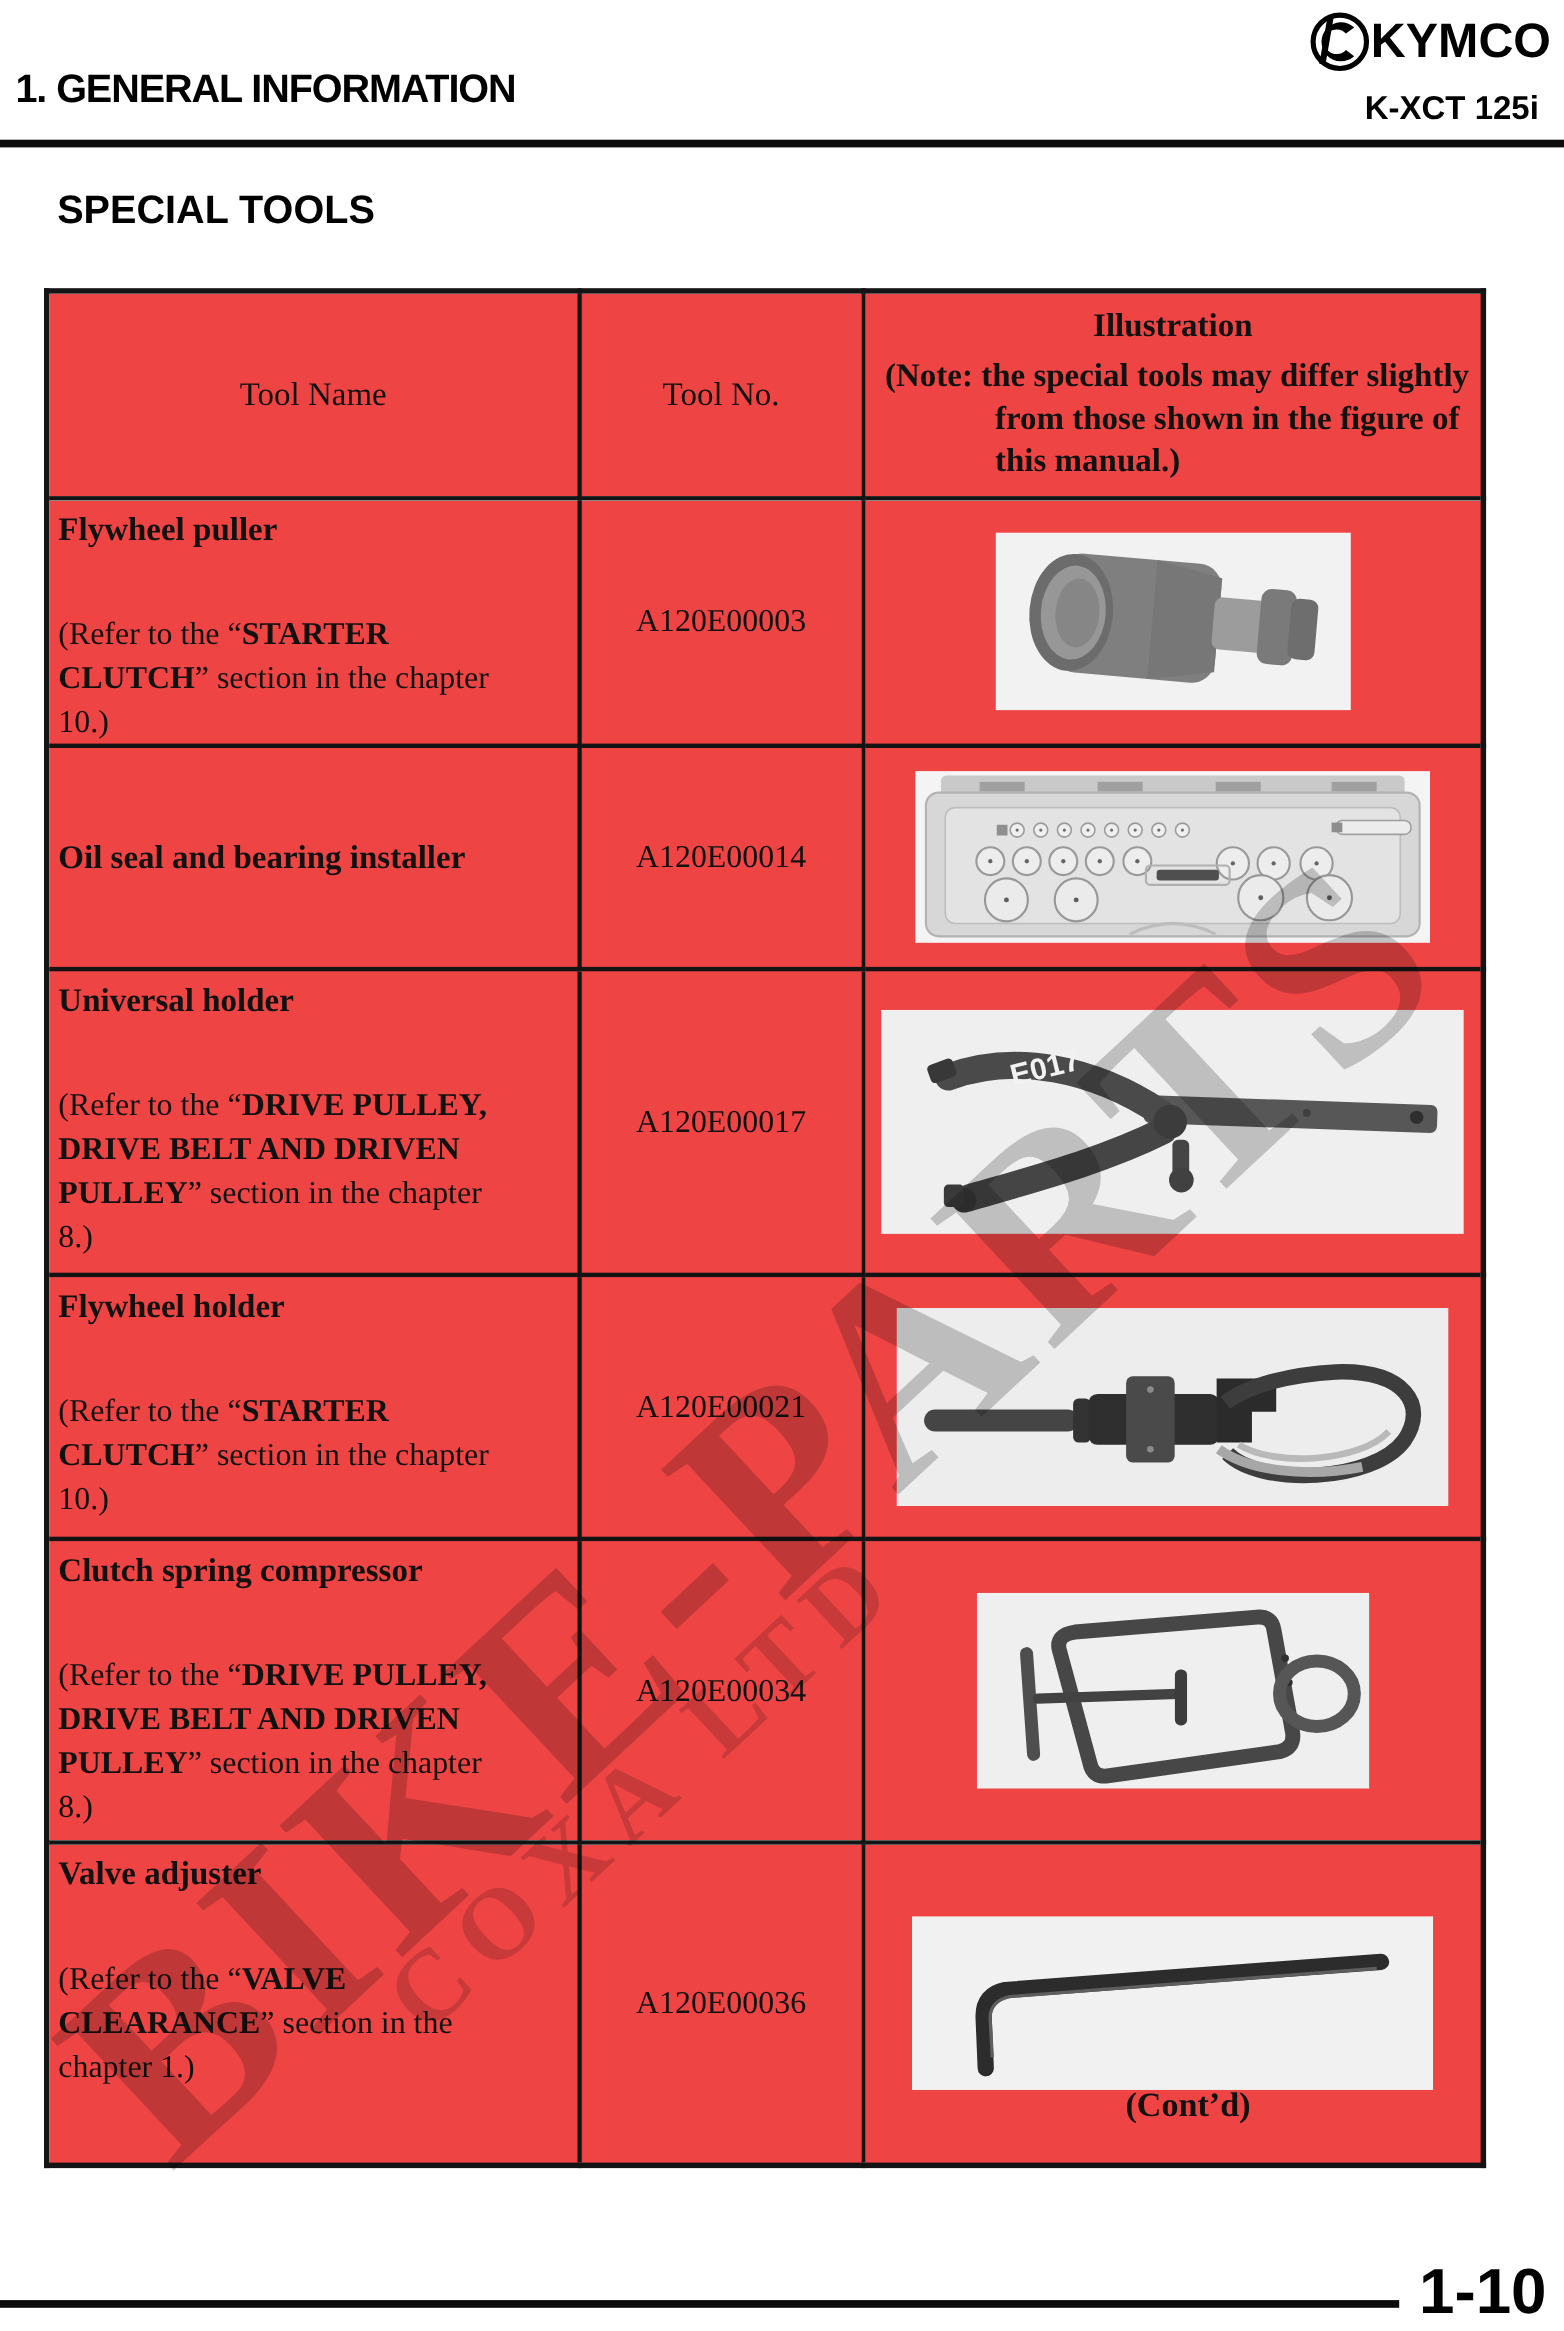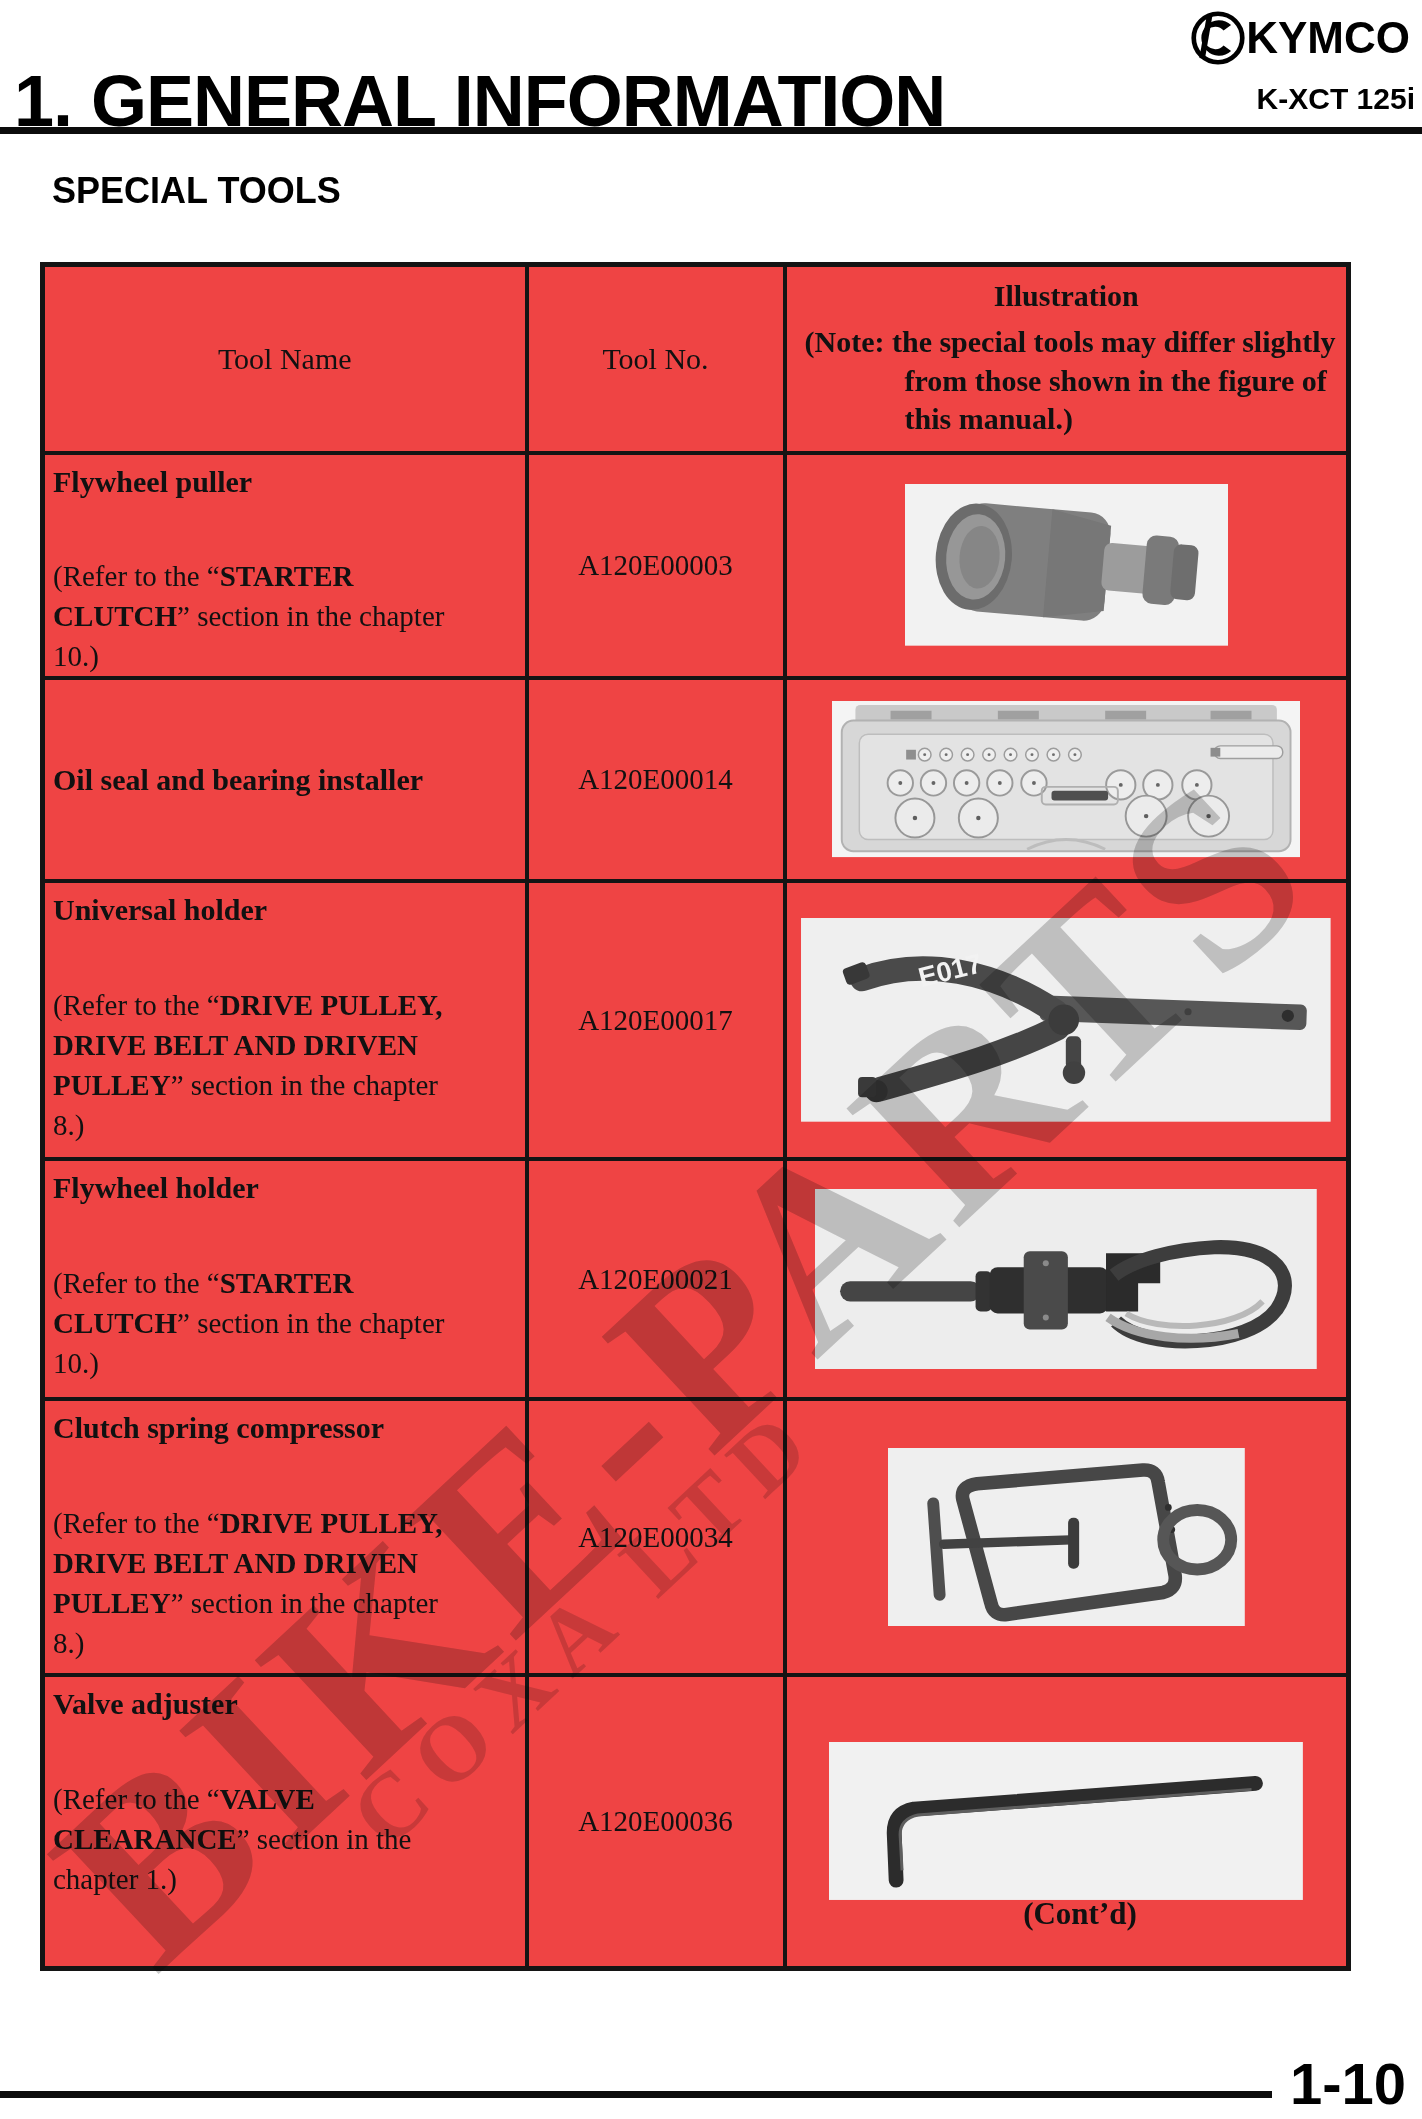--- a/index.html
+++ b/index.html
@@ -4,22 +4,22 @@
 <style>
   html,body{margin:0;padding:0;}
   body{
     width:1422px;height:2119px;position:relative;background:#ffffff;
     font-family:"Liberation Serif","DejaVu Serif",serif;color:#111;overflow:hidden;
   }
   
   .brand{position:absolute;top:10px;right:12px;display:flex;align-items:center;}
   .brand-text{font-family:"Liberation Sans",sans-serif;font-weight:bold;font-size:44px;letter-spacing:0px;color:#000;}
   .chapter-title{position:absolute;left:14px;top:60px;font-family:"Liberation Sans",sans-serif;
-    font-weight:bold;font-size:72px;letter-spacing:-1px;color:#000;}
-  .model-label{position:absolute;right:7px;top:82px;font-family:"Liberation Sans",sans-serif;
+    font-weight:bold;font-size:36px;letter-spacing:-1px;color:#000;}
+  .model-label{position:absolute;right:23px;top:82px;font-family:"Liberation Sans",sans-serif;
     font-weight:bold;font-size:30px;color:#000;text-align:right;}
   .header-rule{position:absolute;left:0;top:127px;width:1422px;height:7px;background:#0c0c0c;}
   .section-title{position:absolute;left:52px;top:170px;font-family:"Liberation Sans",sans-serif;
     font-weight:bold;font-size:36px;color:#000;}
   
   .tools-table{position:absolute;left:40px;top:262px;border-collapse:collapse;table-layout:fixed;}
   .tools-table td,.tools-table th{border:4px solid #141414;background:#ef4444;overflow:hidden;}
   .tools-table{border:5px solid #141414;}
   th.hdr{font-weight:normal;font-size:30px;text-align:center;vertical-align:middle;padding:4px 6px;}
   .illus-hdr{vertical-align:middle;padding:8px 10px 8px 10px;font-size:30px;}

